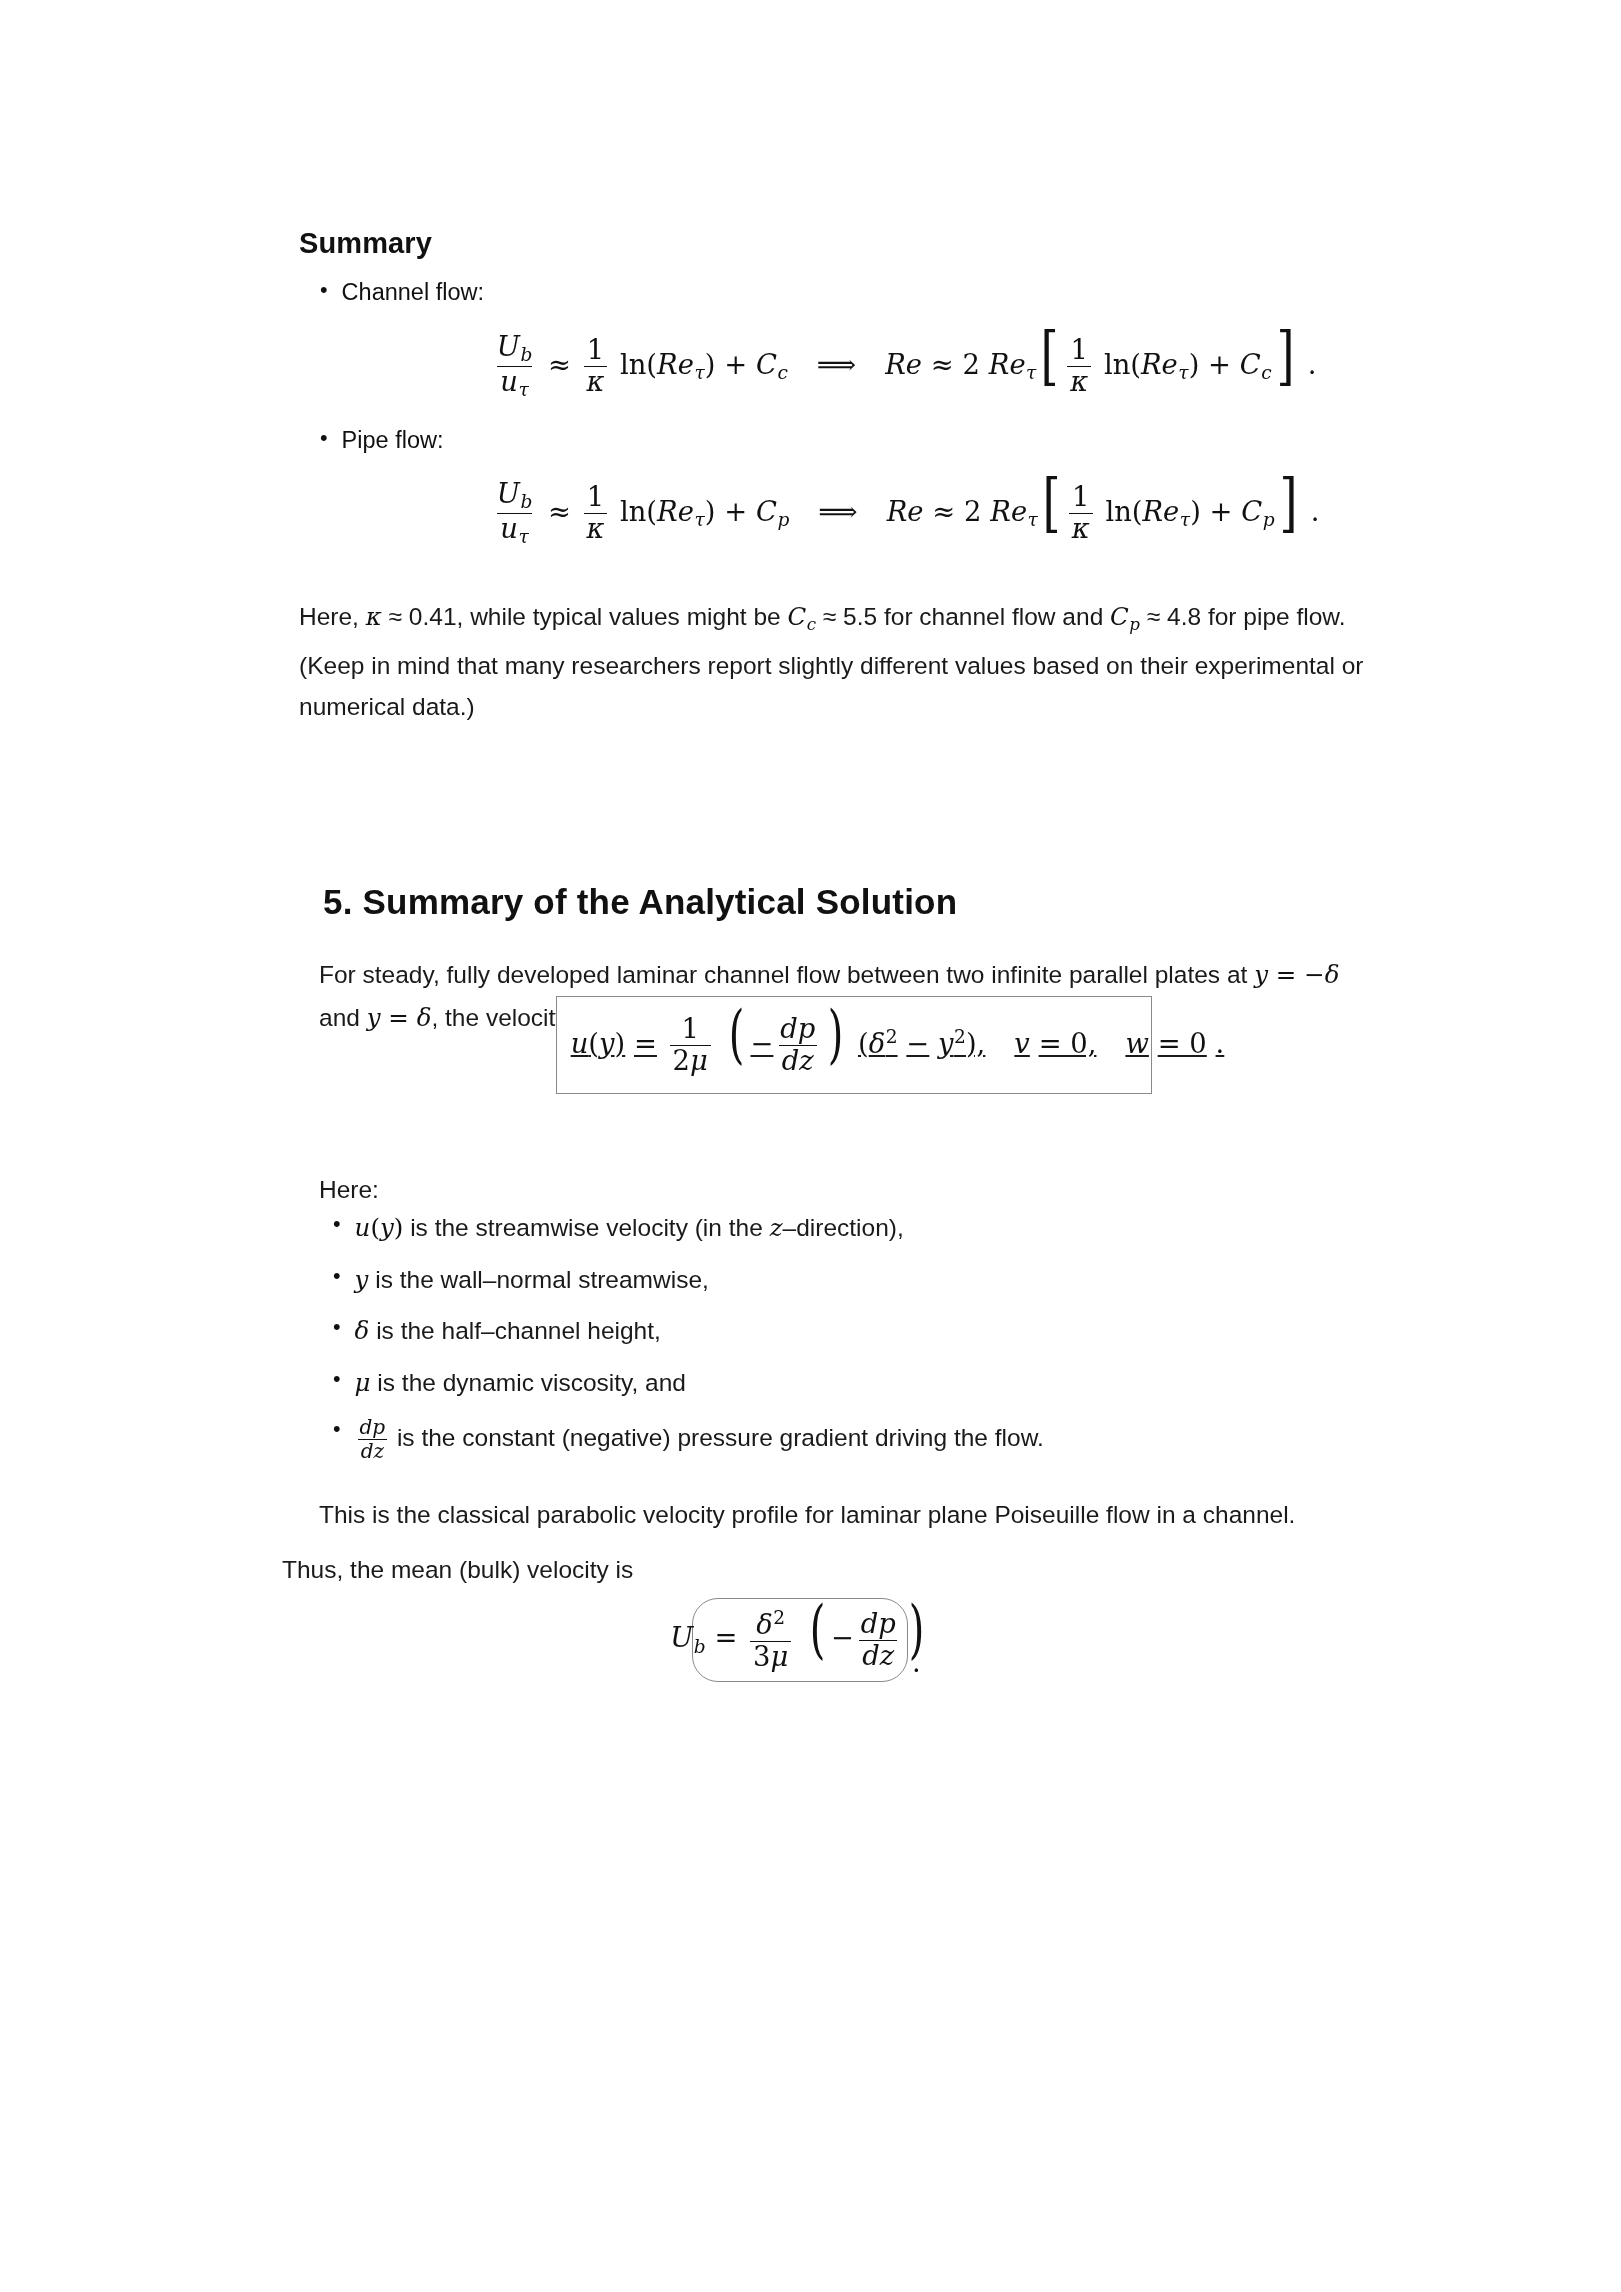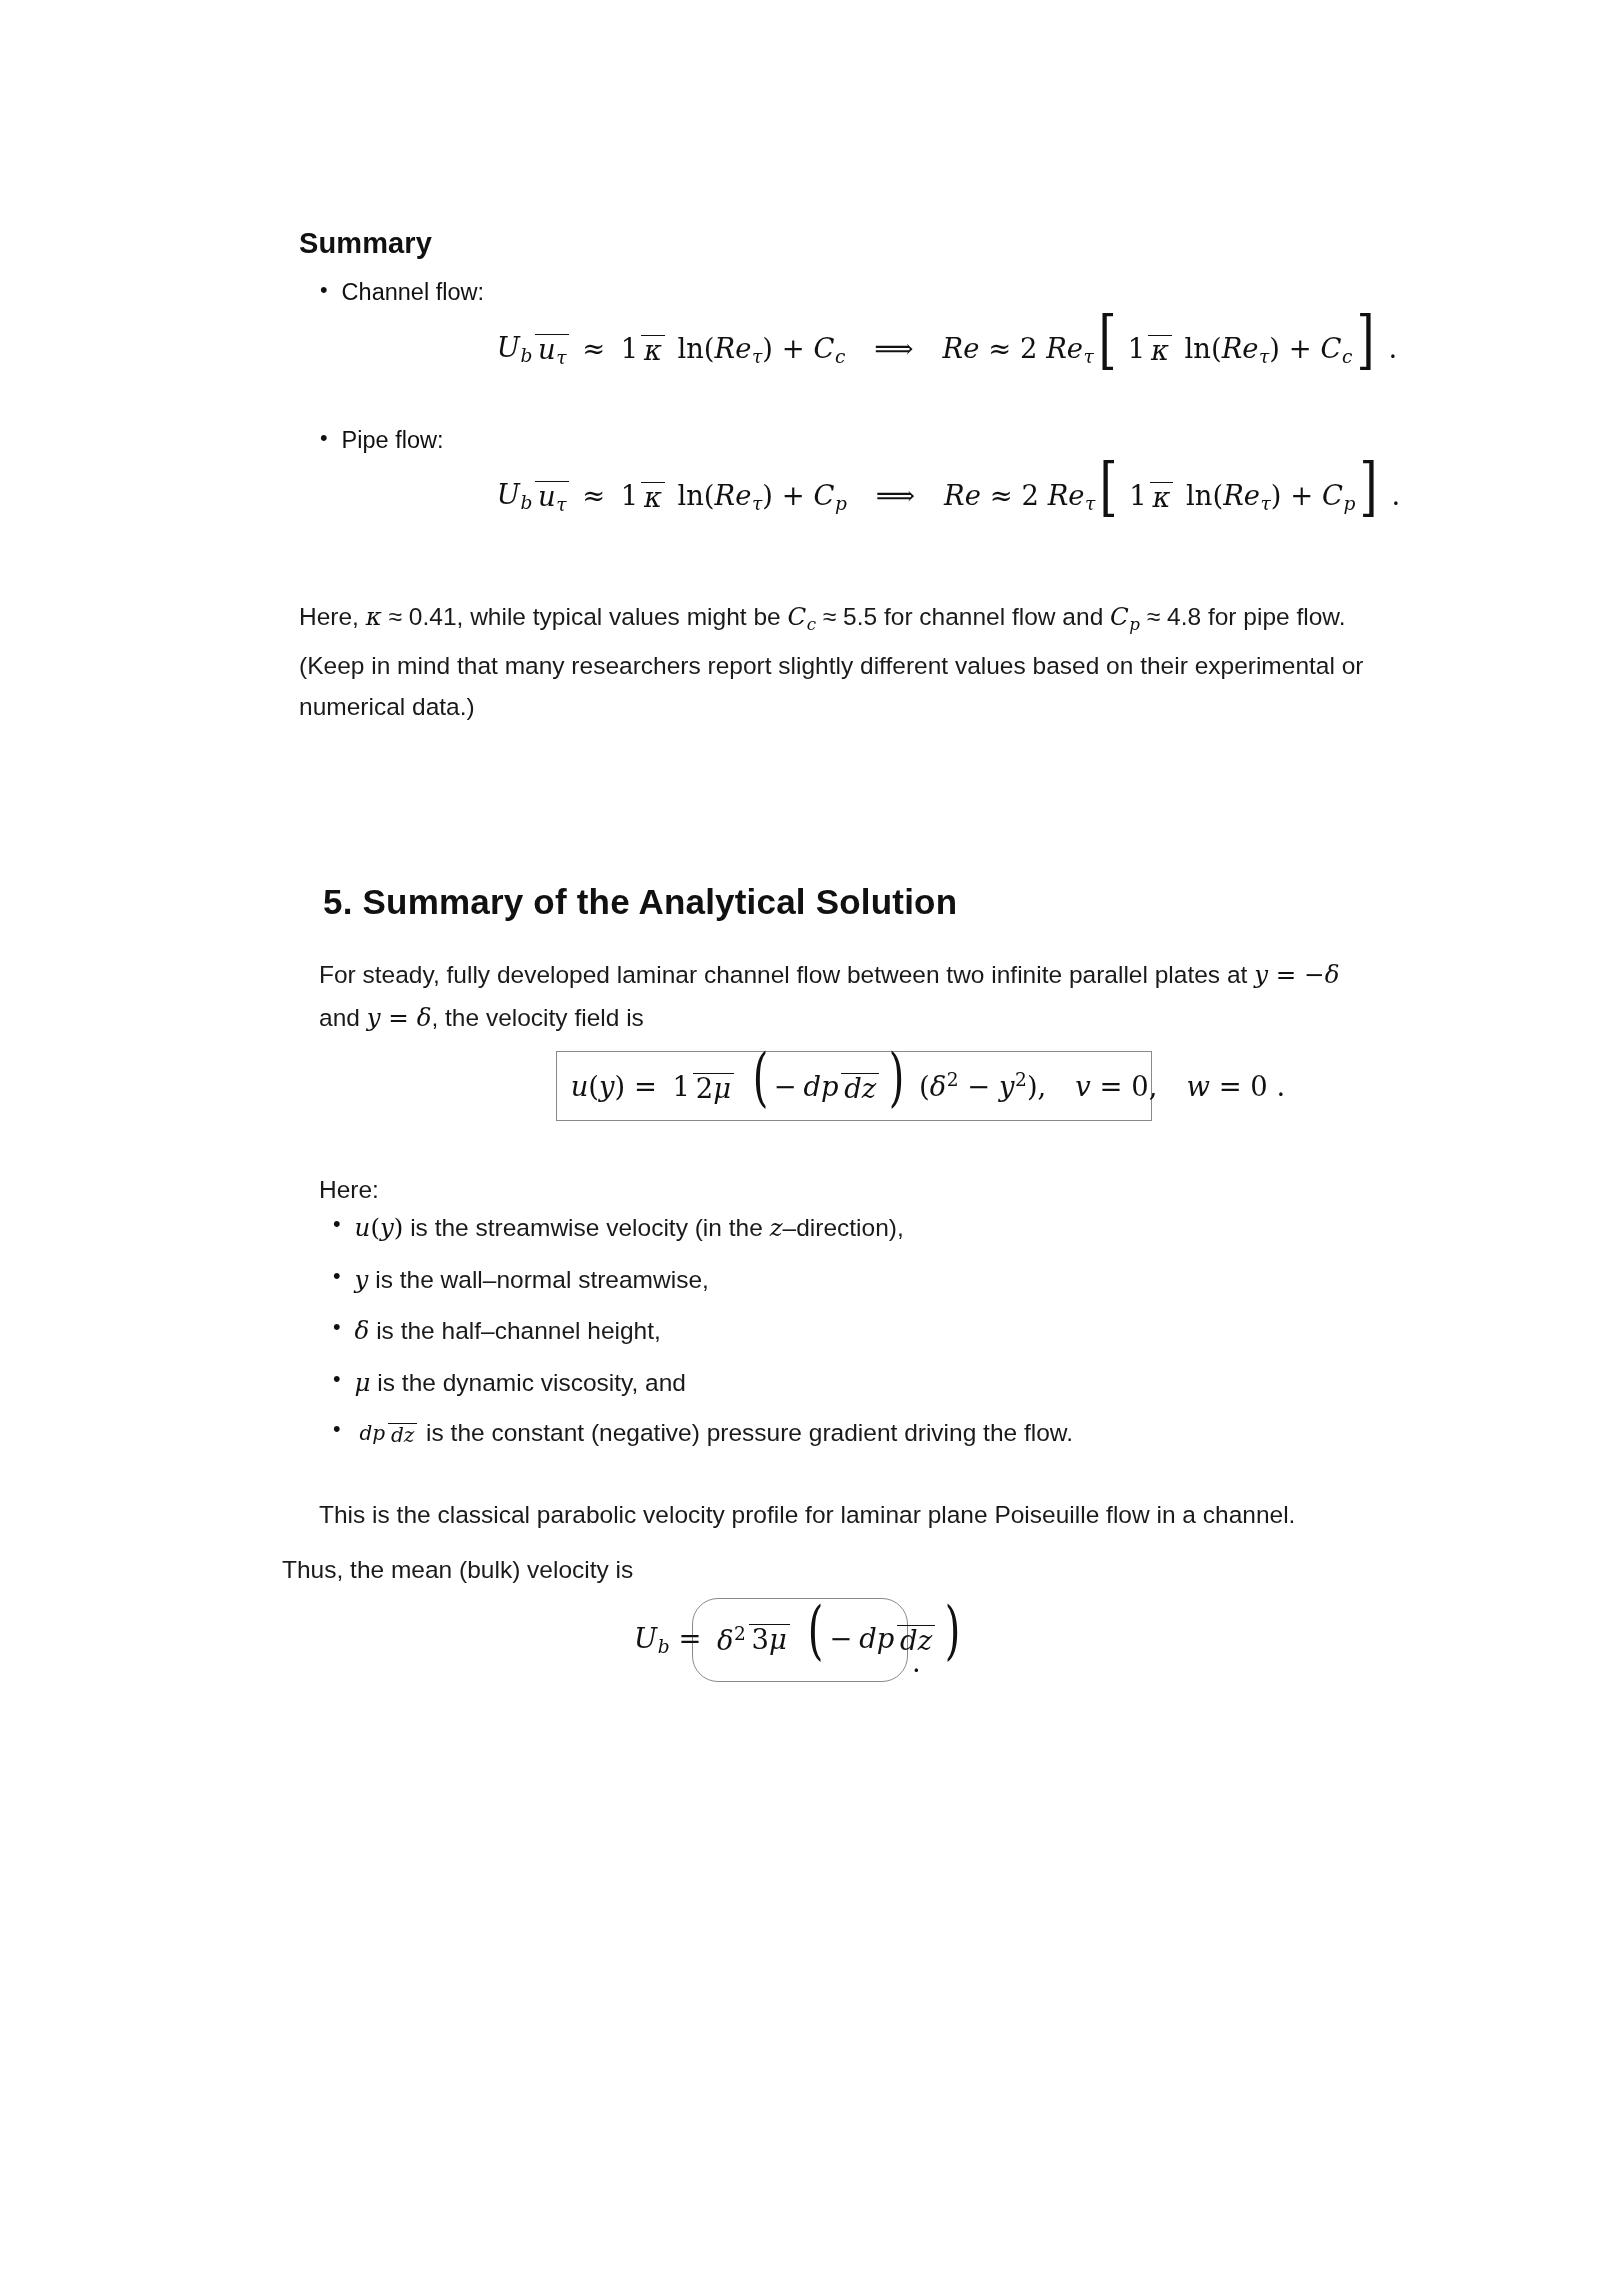--- a/index.html
+++ b/index.html
@@ -84,22 +84,22 @@
     font-style: italic;
     color: #111;
     white-space: nowrap;
   }
   .math .up { font-style: normal; }
   .mi { font-style: italic; }
   .mn, .mo { font-style: normal; }
 
   .frac {
     display: inline-flex;
-    flex-direction: row;
-    align-items: flex-start;
+    flex-direction: column;
+    align-items: center;
     vertical-align: middle;
     margin: 0 3.9px;
     line-height: 1.05;
   }
   .frac > .num { padding: 0 2.9px 1px 2.9px; }
   .frac > .den { padding: 1px 2.9px 0 2.9px; border-top: 1.4px solid #111; }
 
   .frac.small { font-size: .82em; margin: 0 2px; }
 
   sub.sb {
@@ -209,21 +209,21 @@
   <div class="para" style="left:299px; top:596px; width:1090px;">
     <span>Here, </span><span class="math mi">κ</span><span> ≈ 0.41, while typical values might be </span><span class="math"><span class="mi">C</span><sub class="sb">c</sub></span><span> ≈ 5.5 for channel flow and </span><span class="math"><span class="mi">C</span><sub class="sb">p</sub></span><span> ≈ 4.8 for pipe flow. (Keep in mind that many researchers report slightly different values based on their experimental or numerical data.)</span>
   </div>
 
   <div class="h-section">5. Summary of the Analytical Solution</div>
 
   <div class="para" style="left:319px; top:953px; width:1068px; line-height:43px;">
     <span>For steady, fully developed laminar channel flow between two infinite parallel plates at </span><span class="math mi">y</span><span class="math mo"> = </span><span class="math mi">−δ</span><span> and </span><span class="math mi">y</span><span class="math mo"> = </span><span class="math mi">δ</span><span>, the velocity field is</span>
   </div>
 
-  <div class="boxeq" style="left:556px; top:1051px; width:596px; height:70px;">
+  <div class="boxeq" style="left:556px; top:996px; width:596px; height:98px;text-decoration:underline;">
     <span class="math"><span class="mi">u</span><span class="up">(</span><span class="mi">y</span><span class="up">)</span><span class="gap-s"></span><span class="mo">=</span><span class="gap-s"></span><span class="frac">
           <span class="num mn">1</span>
           <span class="den"><span class="mn">2</span><span class="mi">μ</span></span>
         </span><span class="gap-s"></span><span class="paren">(</span><span class="mo">−</span><span class="frac">
           <span class="num"><span class="mi">dp</span></span>
           <span class="den"><span class="mi">dz</span></span>
         </span><span class="paren">)</span><span class="gap-s"></span><span class="up">(</span><span class="mi">δ</span><sup class="sp">2</sup><span class="gap-s"></span><span class="mo">−</span><span class="gap-s"></span><span class="mi">y</span><sup class="sp">2</sup><span class="up">),</span><span class="gap-l"></span><span class="mi">v</span><span class="gap-s"></span><span class="mo">= 0,</span><span class="gap-l"></span><span class="mi">w</span><span class="gap-s"></span><span class="mo">= 0</span><span class="gap-s"></span><span class="mo">.</span></span>
   </div>
 
   <div class="para" style="left:319px; top:1169px;">Here:</div>

